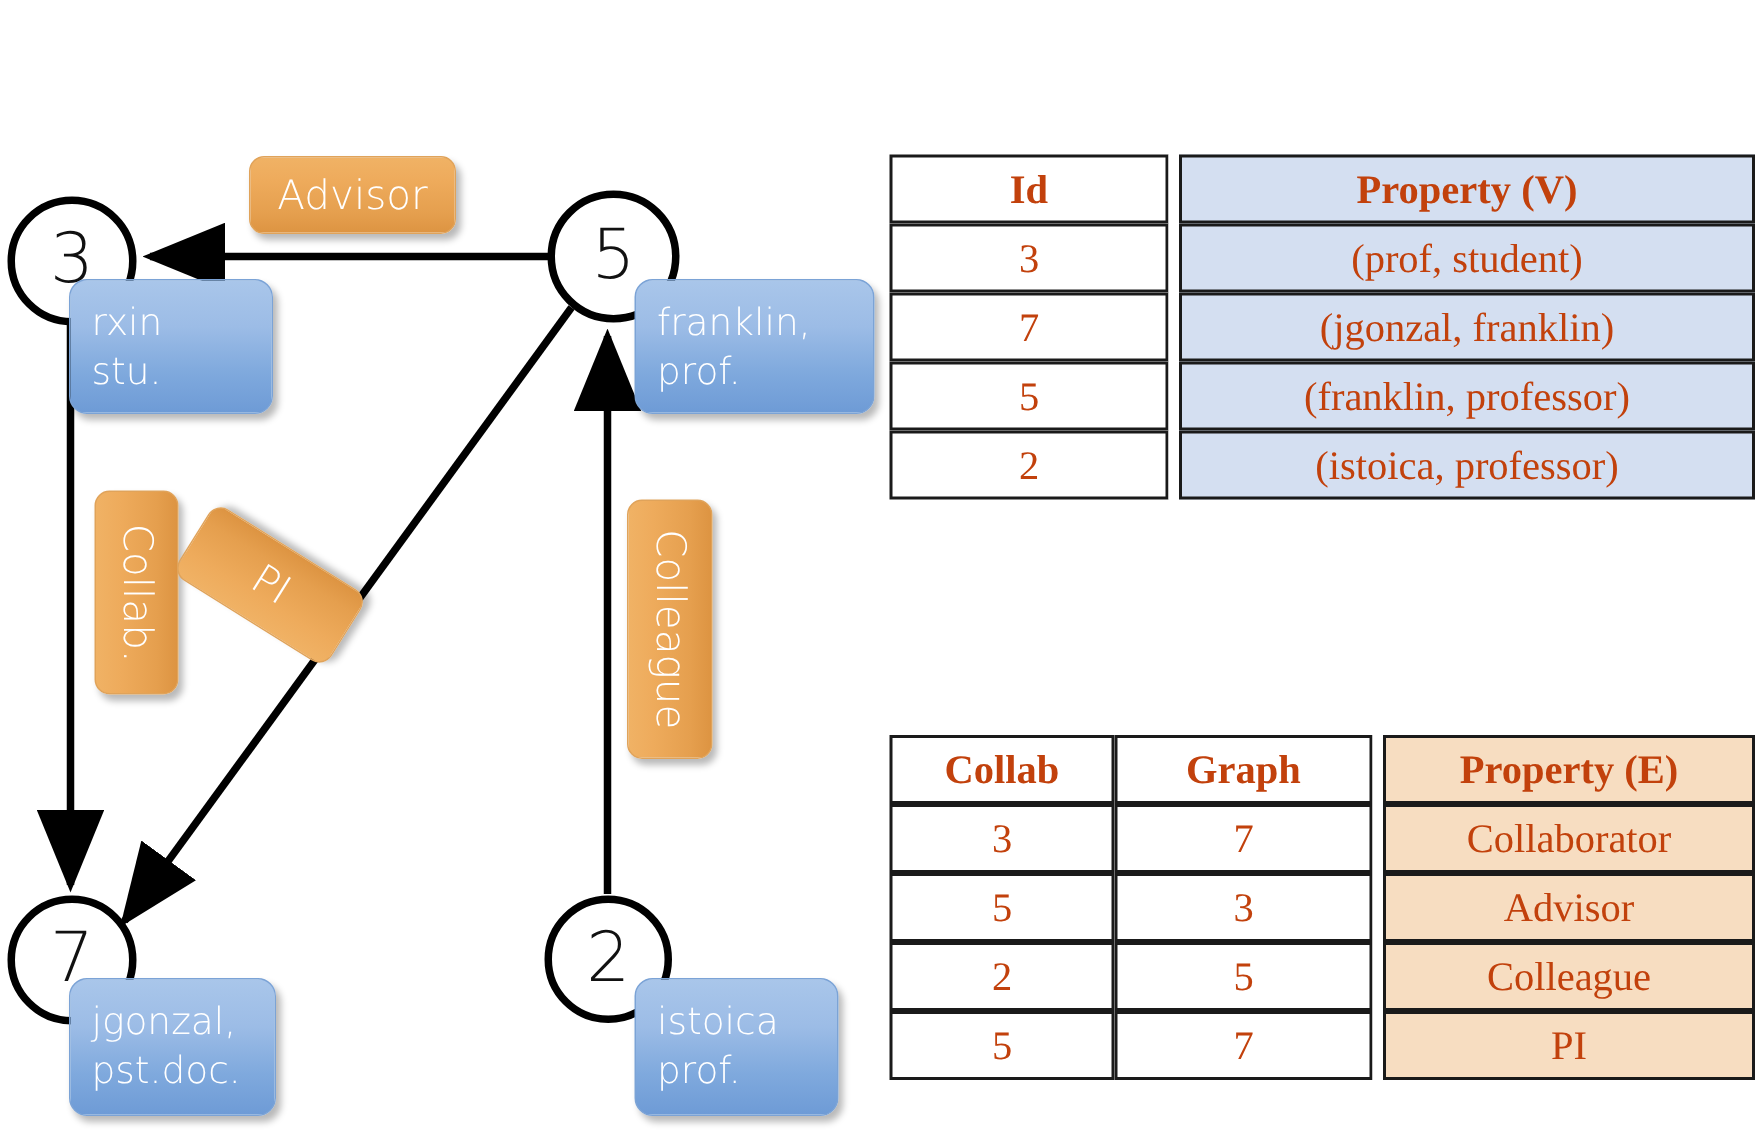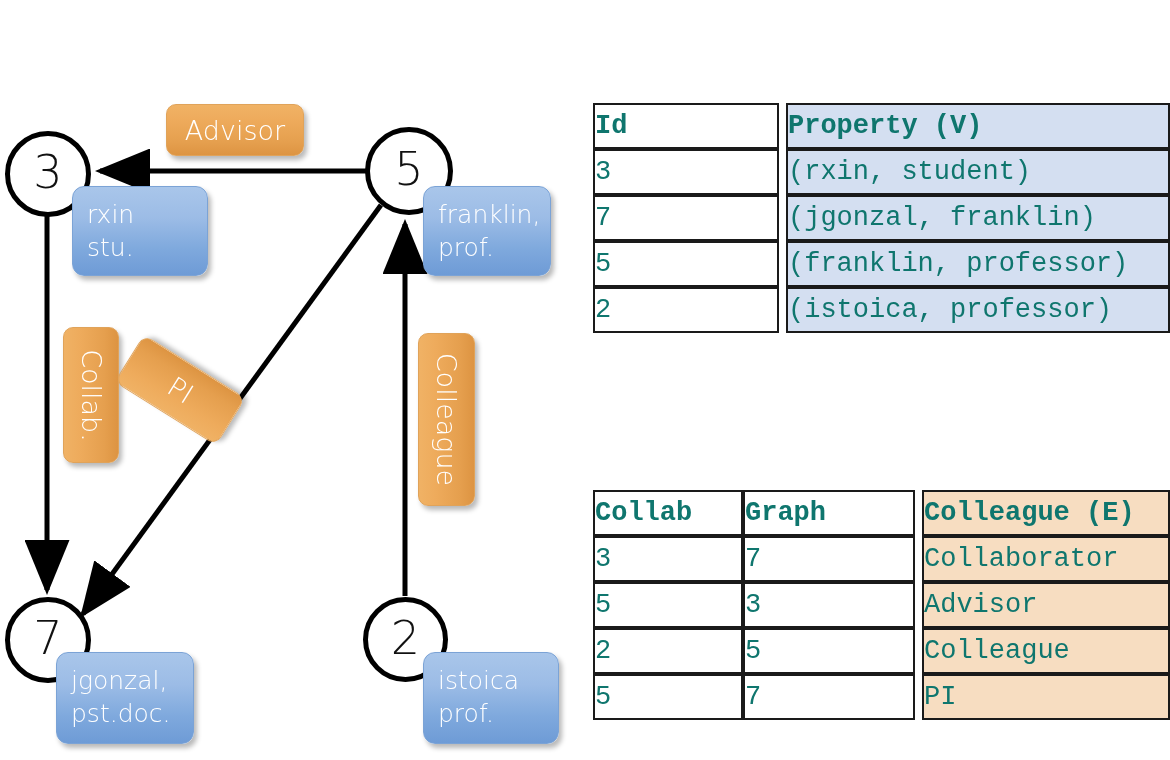--- a/index.html
+++ b/index.html
@@ -47,23 +47,23 @@
     position:absolute;border-radius:12px;
     background:linear-gradient(to bottom,#a9c6ea 0%,#9cbce6 35%,#7fa9dd 70%,#6e9bd6 100%);
     border:1px solid #7ba3d6;
     box-shadow:3px 4px 5px rgba(0,0,0,.28);
     color:#ffffff;
     font-family:"DejaVu Sans",sans-serif;font-weight:300;
     font-size:25px;line-height:1.30;
     padding:12px 0 0 14px;box-sizing:border-box;
     white-space:pre;
   }
-  #pbox-rxin{left:72px;top:186px;width:136px;height:90px;}
-  #pbox-franklin{left:423px;top:186px;width:128px;height:90px;}
-  #pbox-jgonzal{left:56px;top:652px;width:138px;height:92px;}
+  #pbox-rxin{left:46px;top:186px;width:136px;height:90px;}
+  #pbox-franklin{left:423px;top:186px;width:160px;height:90px;}
+  #pbox-jgonzal{left:46px;top:652px;width:138px;height:92px;}
   #pbox-istoica{left:423px;top:652px;width:136px;height:92px;}
 
   
   .obox{
     position:absolute;border-radius:10px;
     background:linear-gradient(to right,#f0b265 0%,#eeab5c 30%,#e59f4e 75%,#dd9442 100%);
     border:1px solid #e0a35a;
     box-shadow:3px 4px 5px rgba(0,0,0,.28);
     color:#ffffff;
     font-family:"DejaVu Sans",sans-serif;font-weight:300;
@@ -85,22 +85,22 @@
   #obox-pi{
     left:152px;top:330px;width:56px;height:120px;font-size:27px;
     transform:rotate(-58deg);
   }
   #obox-pi span{transform:rotate(90deg);display:block;}
 
   
   table{border-collapse:separate;border-spacing:0;position:absolute;}
   table td,table th{
     border:2px solid #1a1a1a;
-    font-family:Liberation Mono, monospace;font-weight:300;
-    font-size:27px;color:#0f766e;text-align:left;
+    font-family:Liberation Serif, serif;font-weight:300;
+    font-size:27px;color:#c2410c;text-align:center;
     padding:0;height:46px;box-sizing:border-box;
     white-space:nowrap;
   }
   table th{font-weight:700;}
   .sep{border:none !important;width:7px;background:#fff;padding:0;height:auto;}
 
   #vertex-table{left:593px;top:103px;}
   #vertex-table .c-id{width:186px;background:#fff;}
   #vertex-table .c-prop{width:384px;background:#d4dff1;}
 
@@ -169,21 +169,21 @@
   <table id="vertex-table">
     <tbody>
         <tr>
       <th class="c-id">Id</th>
       <td class="sep"></td>
       <th class="c-prop">Property (V)</th>
     </tr>
     <tr>
       <td class="c-id">3</td>
       <td class="sep"></td>
-      <td class="c-prop">(rxin, student)</td>
+      <td class="c-prop">(prof, student)</td>
     </tr>
     <tr>
       <td class="c-id">7</td>
       <td class="sep"></td>
       <td class="c-prop">(jgonzal, franklin)</td>
     </tr>
     <tr>
       <td class="c-id">5</td>
       <td class="sep"></td>
       <td class="c-prop">(franklin, professor)</td>
@@ -195,21 +195,21 @@
     </tr>
   </tbody>
     </table>
 
   <table id="edge-table">
     <tbody>
         <tr>
       <th class="c-src">Collab</th>
       <th class="c-dst">Graph</th>
       <td class="sep"></td>
-      <th class="c-eprop">Colleague (E)</th>
+      <th class="c-eprop">Property (E)</th>
     </tr>
     <tr>
       <td class="c-src">3</td>
       <td class="c-dst">7</td>
       <td class="sep"></td>
       <td class="c-eprop">Collaborator</td>
     </tr>
     <tr>
       <td class="c-src">5</td>
       <td class="c-dst">3</td>

